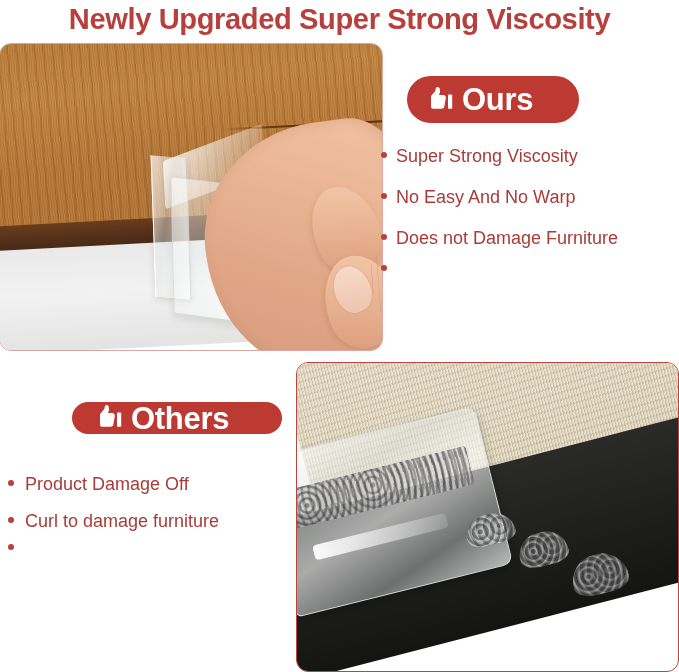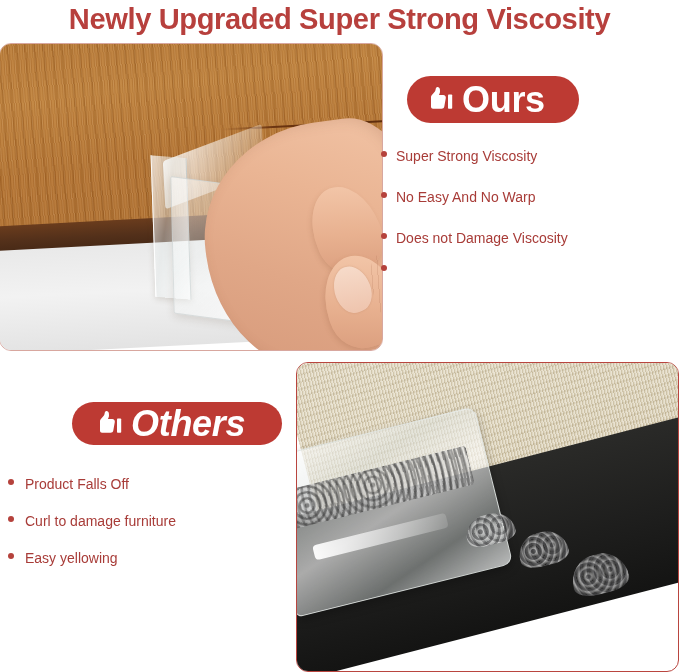--- a/index.html
+++ b/index.html
@@ -302,37 +302,36 @@
     left: 407px;
     top: 76px;
     width: 172px;
     height: 47px;
     padding-left: 16px;
   }
   .badge-others {
     left: 72px;
     top: 402px;
     width: 210px;
-    height: 43px;
+    height: 32px;
     padding-left: 20px;
-    font-style: italic;
   }
   .thumb-icon {
     flex: 0 0 auto;
     width: 30px;
     height: 28px;
     position: relative;
     margin-right: 9px;
   }
   .thumb-icon svg { display: block; }
   .badge-label {
     color: #ffffff;
     font-family: "Liberation Sans", sans-serif;
     font-weight: bold;
-    font-size: 36px;
+    font-size: 31px;
     line-height: 31px;
     letter-spacing: -0.3px;
     white-space: nowrap;
   }
 
   
   .bullets {
     position: absolute;
     list-style: none;
     margin: 0;
@@ -346,21 +345,21 @@
   .bullets-others {
     left: 8px;
     top: 474px;
     width: 290px;
   }
   .bullet-item {
     display: flex;
     align-items: baseline;
     color: #a83c38;
     font-family: "Liberation Sans", sans-serif;
-    font-size: 14px;
+    font-size: 18px;
     line-height: 20px;
     white-space: nowrap;
   }
   .bullets-ours .bullet-item { margin-bottom: 21px; }
   .bullets-others .bullet-item { margin-bottom: 17px; }
   .bullet-dot {
     flex: 0 0 auto;
     width: 6px;
     height: 6px;
     border-radius: 50%;
@@ -408,49 +407,48 @@
   <li class="bullet-item">
     <span class="bullet-dot"></span>
     <span>Super Strong Viscosity</span>
   </li>
   <li class="bullet-item">
     <span class="bullet-dot"></span>
     <span>No Easy And No Warp</span>
   </li>
   <li class="bullet-item">
     <span class="bullet-dot"></span>
-    <span>Does not Damage Viscosity</span>
+    <span>Does not Damage Furniture</span>
   </li>
   <li class="bullet-item">
     <span class="bullet-dot"></span>
   </li>
 </ul>
 
 <div class="badge badge-others">
   <span class="thumb-icon">
     <svg width="30" height="28" viewBox="0 0 30 28" aria-hidden="true">
       <path fill="#ffffff" d="M13.8 1.2c1.5-0.5 3 0.6 3.1 2.2l0.1 2.1c0 0.9-0.2 1.8-0.6 2.6l-0.5 1h4.4c1.6 0 2.8 1.4 2.5 3l-1.5 8.4c-0.2 1.3-1.4 2.3-2.7 2.3H10c-1.1 0-2-0.9-2-2V10.9c0-0.5 0.2-1 0.5-1.4l3.2-3.7c0.4-0.5 0.7-1.1 0.8-1.8l0.3-1.6c0.1-0.5 0.4-1 1-1.2z"></path>
       <rect fill="#ffffff" x="25" y="8.5" width="4.2" height="14.2" rx="0.8"></rect>
     </svg>
   </span>
   <span class="badge-label">Others</span>
 </div>
 
 <ul class="bullets bullets-others">
   <li class="bullet-item">
     <span class="bullet-dot"></span>
-    <span>Product Falls Off</span>
+    <span>Product Damage Off</span>
   </li>
   <li class="bullet-item">
     <span class="bullet-dot"></span>
     <span>Curl to damage furniture</span>
   </li>
   <li class="bullet-item">
     <span class="bullet-dot"></span>
-    <span>Easy yellowing</span>
   </li>
 </ul>
 
 <div class="photo-frame photo-bottom">
   <div class="photo-inner">
     <div class="wood-bot"></div>
     <div class="wood-bot-edge"></div>
     <div class="dark-bg"></div>
     <div class="peel-guard"></div>
     <div class="peel-gunk"></div>

